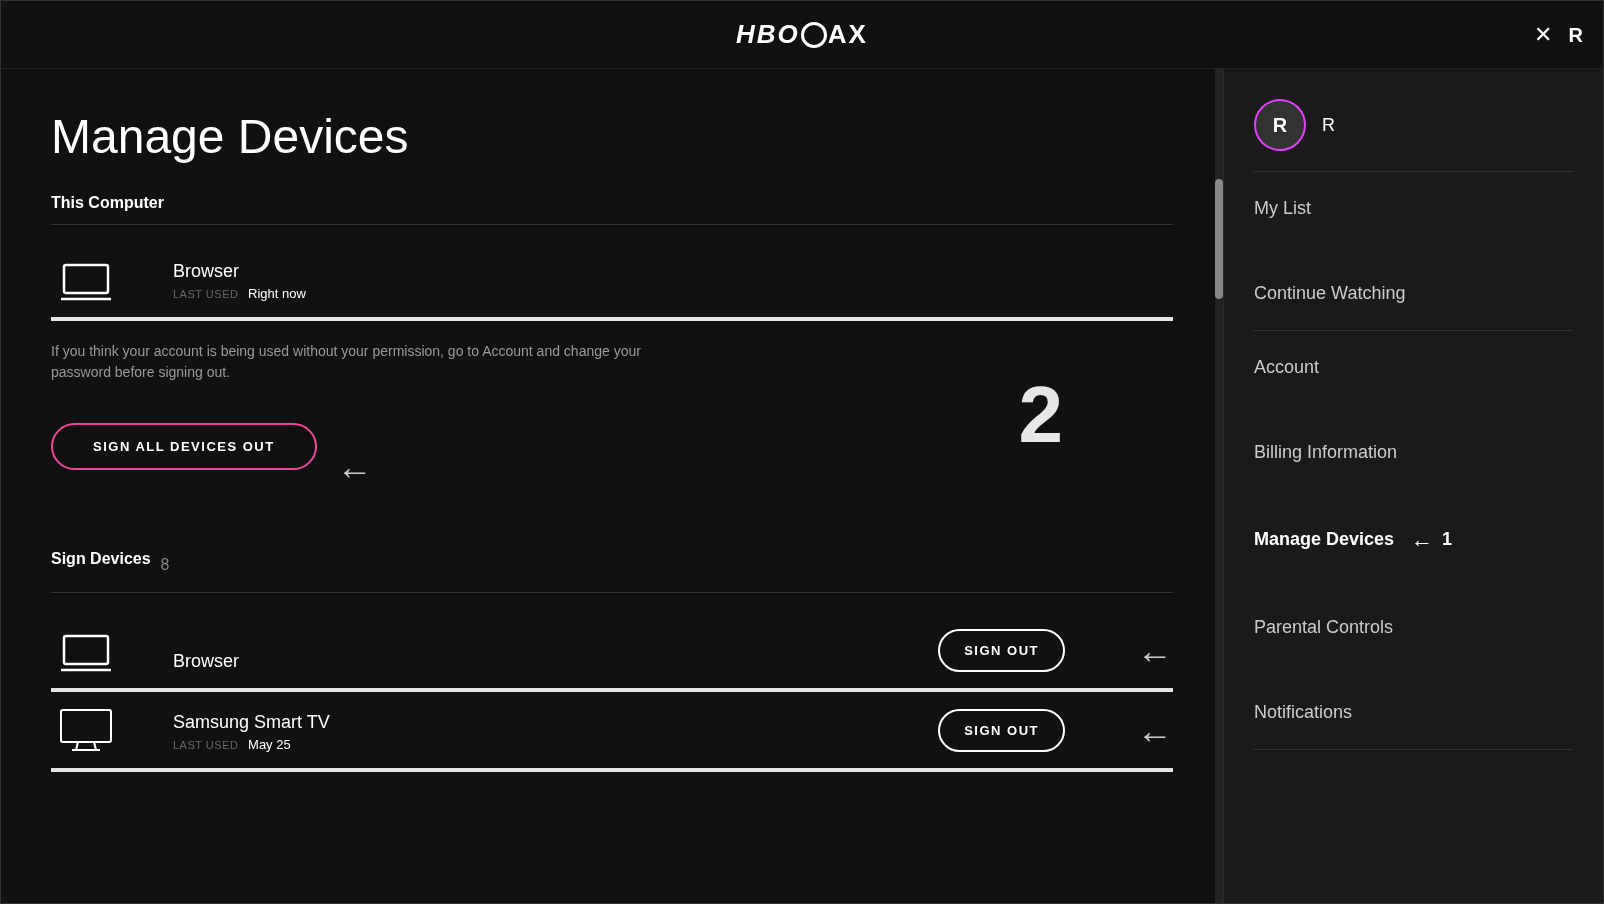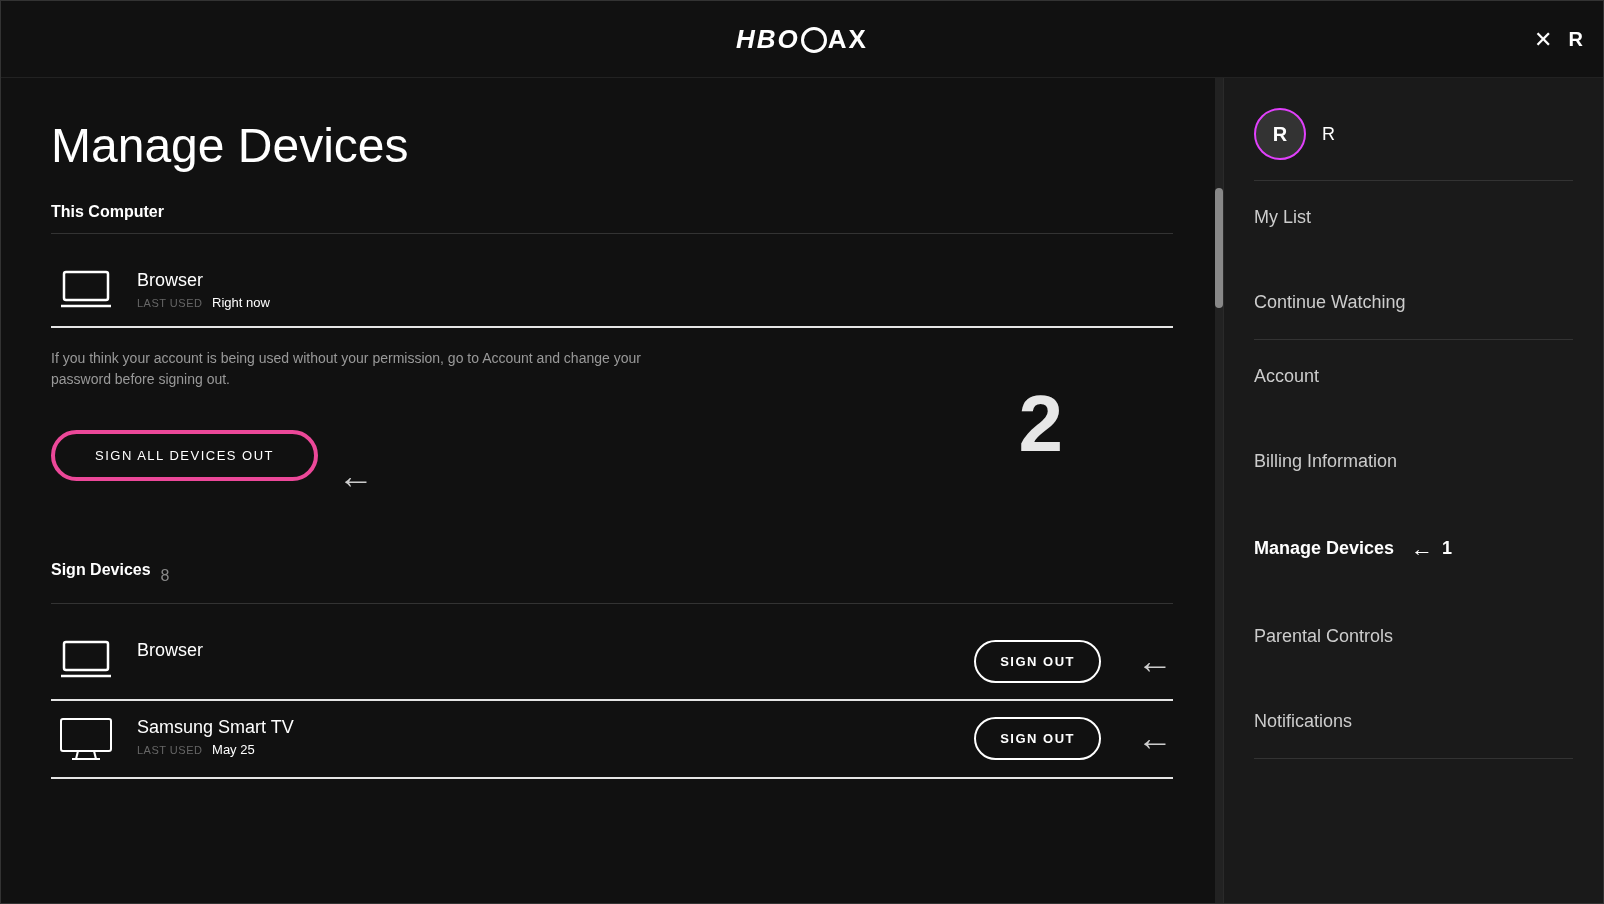--- a/index.html
+++ b/index.html
@@ -22,21 +22,21 @@
       flex-direction: column;
       border: 1px solid #333;
       position: relative;
     }
 
     
     .header {
       display: flex;
       align-items: center;
       justify-content: center;
-      height: 77px;
+      height: 68px;
       background: #111;
       position: relative;
       border-bottom: 1px solid #222;
       flex-shrink: 0;
     }
 
     .header-controls {
       position: absolute;
       right: 20px;
       top: 50%;
@@ -92,23 +92,24 @@
     }
 
     .divider {
       border: none;
       border-top: 1px solid #333;
       margin-bottom: 20px;
     }
 
     .device-row {
       display: flex;
-      align-items: flex-start;
+      align-items: flex-end;
       padding: 16px 0;
-      border-bottom: 2px solid #e5e5e5;
+      border-bottom: 4px solid #e5e5e5;
+      gap: 36px;
     }
 
     .device-icon {
       width: 70px;
       flex-shrink: 0;
       display: flex;
       align-items: center;
       justify-content: center;
     }
 
@@ -155,25 +156,25 @@
       color: #999;
       margin: 20px 0 40px 0;
       line-height: 1.5;
       max-width: 600px;
     }
 
     .sign-all-btn {
       display: inline-flex;
       align-items: center;
       justify-content: center;
-      border: 4px solid #ec4899;
+      border: 2px solid #ec4899;
       background: transparent;
       color: #fff;
       font-size: 13px;
-      font-weight: 400;
+      font-weight: 700;
       letter-spacing: 1.5px;
       padding: 14px 40px;
       border-radius: 40px;
       cursor: pointer;
       text-transform: uppercase;
       margin-bottom: 40px;
     }
 
     .other-devices-header {
       display: flex;

